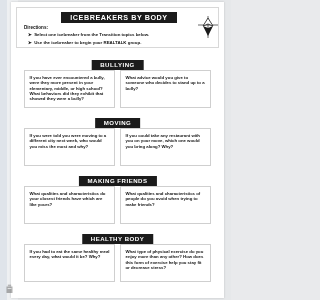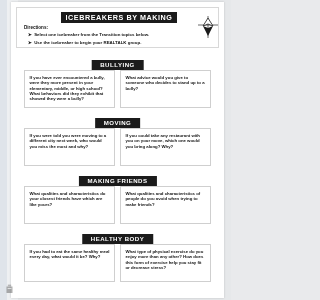--- a/index.html
+++ b/index.html
@@ -173,21 +173,21 @@
 </style>
 </head>
 <body>
 
 <div id="viewer">
 
   <div id="page">
 
     <div class="top-panel">
 
-      <div class="title-banner">ICEBREAKERS BY MAKING</div>
+      <div class="title-banner">ICEBREAKERS BY BODY</div>
 
       <div class="directions-head">Directions:</div>
 
       <div class="dir-list">
         <div class="dir-row">
           <span class="dir-bullet">➤</span>
           <span class="dir-text">Select one icebreaker from the Transition topics below.</span>
         </div>
         <div class="dir-row">
           <span class="dir-bullet">➤</span>

